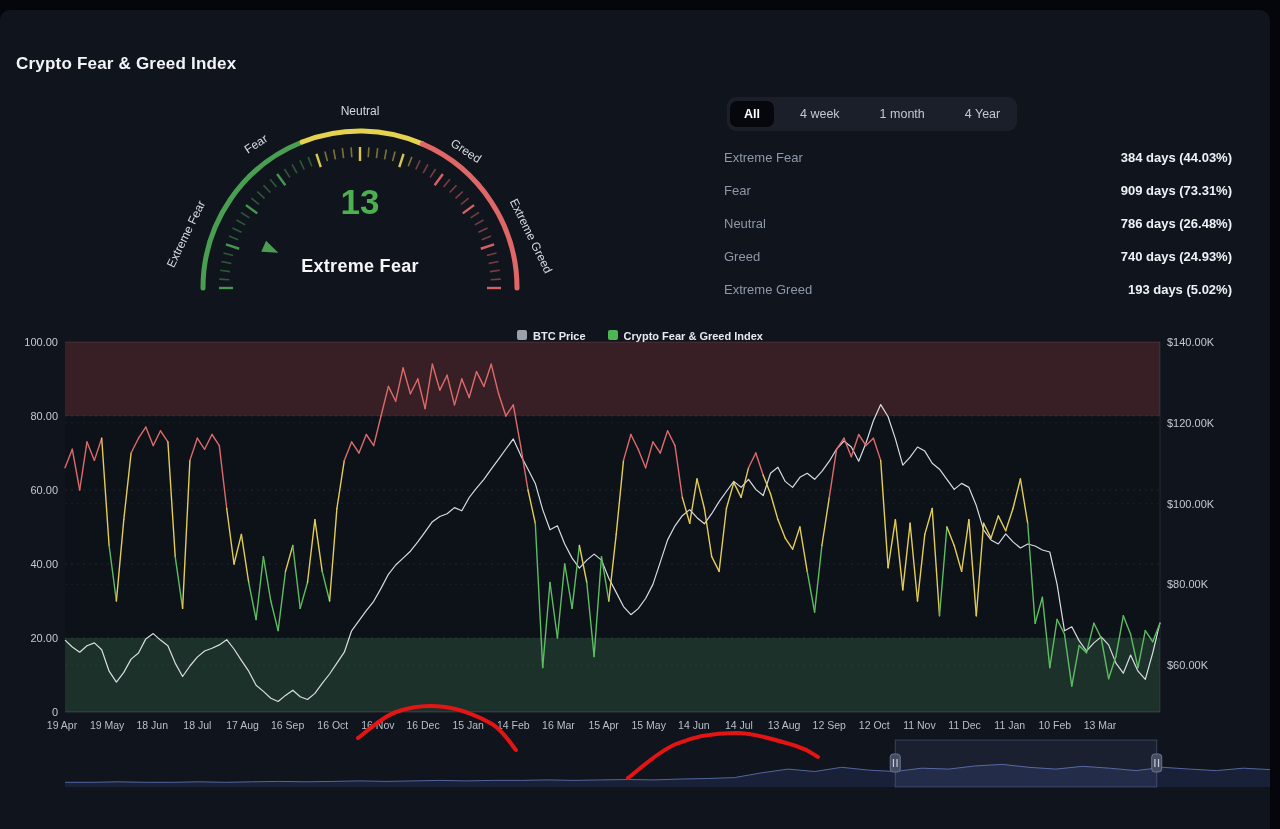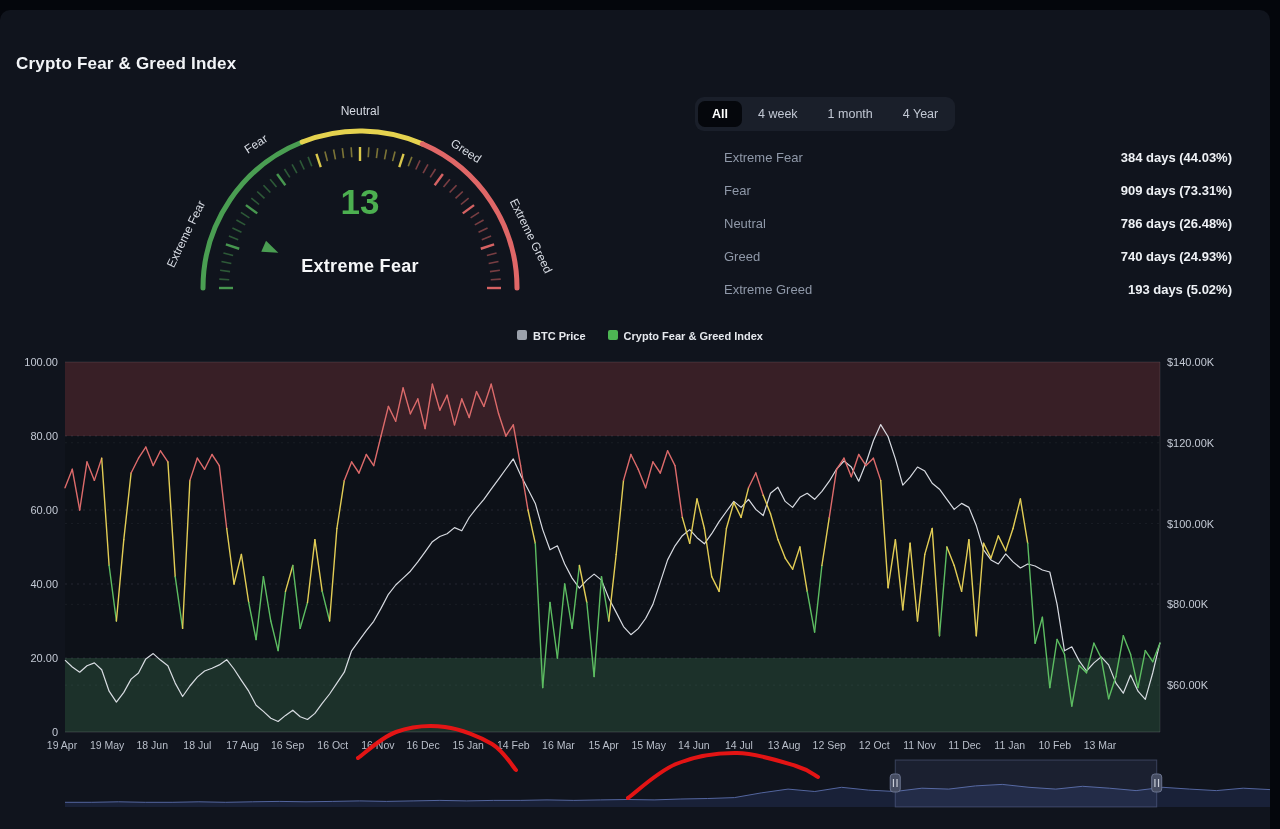--- a/index.html
+++ b/index.html
@@ -15,41 +15,41 @@
   .gauge-wrap { position:absolute; left:150px; top:88px; width:420px; height:210px; }
   .gauge-svg { position:absolute; left:0; top:0; }
   .gauge-axis-label { position:absolute; color:#d6dae2; font-size:12px; white-space:nowrap;
     transform:translate(-50%,-50%); }
   .gauge-value { position:absolute; left:210px; top:104px; transform:translate(-50%,-50%);
     font-size:35px; font-weight:bold; color:#4caf50; }
   .gauge-class { position:absolute; left:210px; top:168px; transform:translate(-50%,-50%);
     font-size:18px; font-weight:bold; color:#f5f6f8; letter-spacing:.3px; }
 
   
-  .tabs { position:absolute; left:695px; top:87px; height:34px; background:#1a1f2a;
-    border-radius:9px; display:flex; align-items:center; padding:3px; gap:2px; }
+  .tabs { position:absolute; left:727px; top:87px; height:34px; background:#1a1f2a;
+    border-radius:9px; display:flex; align-items:center; padding:3px; gap:12px; }
   .tab { padding:6px 14px; font-size:12.5px; color:#c2c8d4; border-radius:7px; cursor:pointer;
     white-space:nowrap; }
   .tab.active { background:#05070c; color:#ffffff; font-weight:bold; }
 
   
   .stats { position:absolute; left:724px; top:131px; width:508px; }
   .stat-row { display:flex; justify-content:space-between; align-items:center; height:33px; }
   .stat-label { font-size:13px; color:#8f98a8; }
   .stat-value { font-size:13px; font-weight:bold; color:#eef1f5; }
 
   
   .legend { position:absolute; left:0; top:320px; width:1280px; display:flex;
     justify-content:center; gap:22px; }
   .legend-item { display:flex; align-items:flex-start; gap:6px; }
   .legend-swatch { width:10px; height:10px; border-radius:2px; }
   .legend-text { font-size:11px; font-weight:bold; color:#e6e9ee; }
 
   
-  .chart-region { position:absolute; left:0; top:340px; width:1280px; height:470px; }
+  .chart-region { position:absolute; left:0; top:320px; width:1280px; height:470px; }
   .chart-svg, .anno-svg { position:absolute; left:0; top:0; }
   .anno-svg { pointer-events:none; z-index:3; }
   .axis-text { font-size:11px; fill:#c3c9d4; }
   .xtick-text { font-size:10.5px; fill:#b9bfca; }
 </style>
 </head>
 <body>
 
 <div class="page">
   <div class="card">

